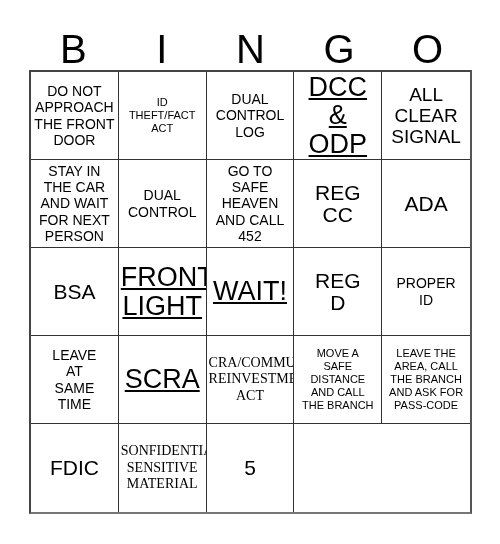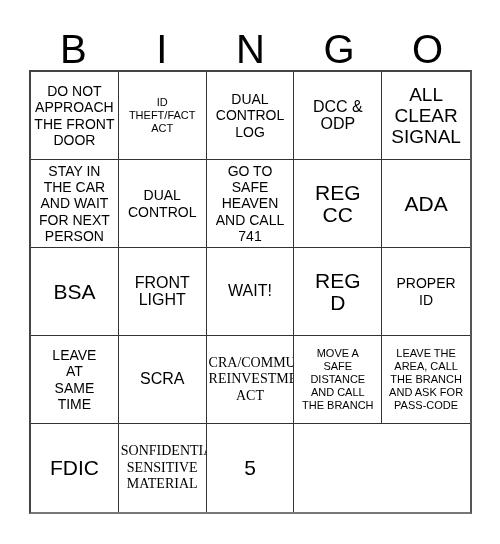--- a/index.html
+++ b/index.html
@@ -75,21 +75,21 @@
     width: 100%;
     line-height: 1.04;
     white-space: pre-line;
     font-family: "Liberation Sans", sans-serif;
   }
   
   .fs-xs .cell-text { font-size: 14px;  line-height: 1.18; font-family: Liberation Serif, serif; }
   .fs-s  .cell-text { font-size: 11px; line-height: 1.18; }
   .fs-m  .cell-text { font-size: 14px; line-height: 1.15; }
   .fs-l  .cell-text { font-size: 19px; line-height: 1.12; }
-  .fs-xl .cell-text { font-size: 16px; line-height: 1.06; }
+  .fs-xl .cell-text { font-size: 27px; line-height: 1.06; text-decoration: underline; }
   .fs-xxl .cell-text { font-size: 21px; line-height: 1.04; }
 </style>
 </head>
 <body>
 
 <div id="card">
 
   <div id="bingo-header">
     <div class="header-letter">B</div>
     <div class="header-letter">I</div>
@@ -135,21 +135,21 @@
       </div>
     <div class="bingo-cell fs-m">
         <span class="cell-text">DUAL
 CONTROL</span>
       </div>
     <div class="bingo-cell fs-m">
         <span class="cell-text">GO TO
 SAFE
 HEAVEN
 AND CALL
-741</span>
+452</span>
       </div>
     <div class="bingo-cell fs-xxl">
         <span class="cell-text">REG
 CC</span>
       </div>
     <div class="bingo-cell fs-xxl">
         <span class="cell-text">ADA</span>
       </div>
 
     <div class="bingo-cell fs-xxl">

